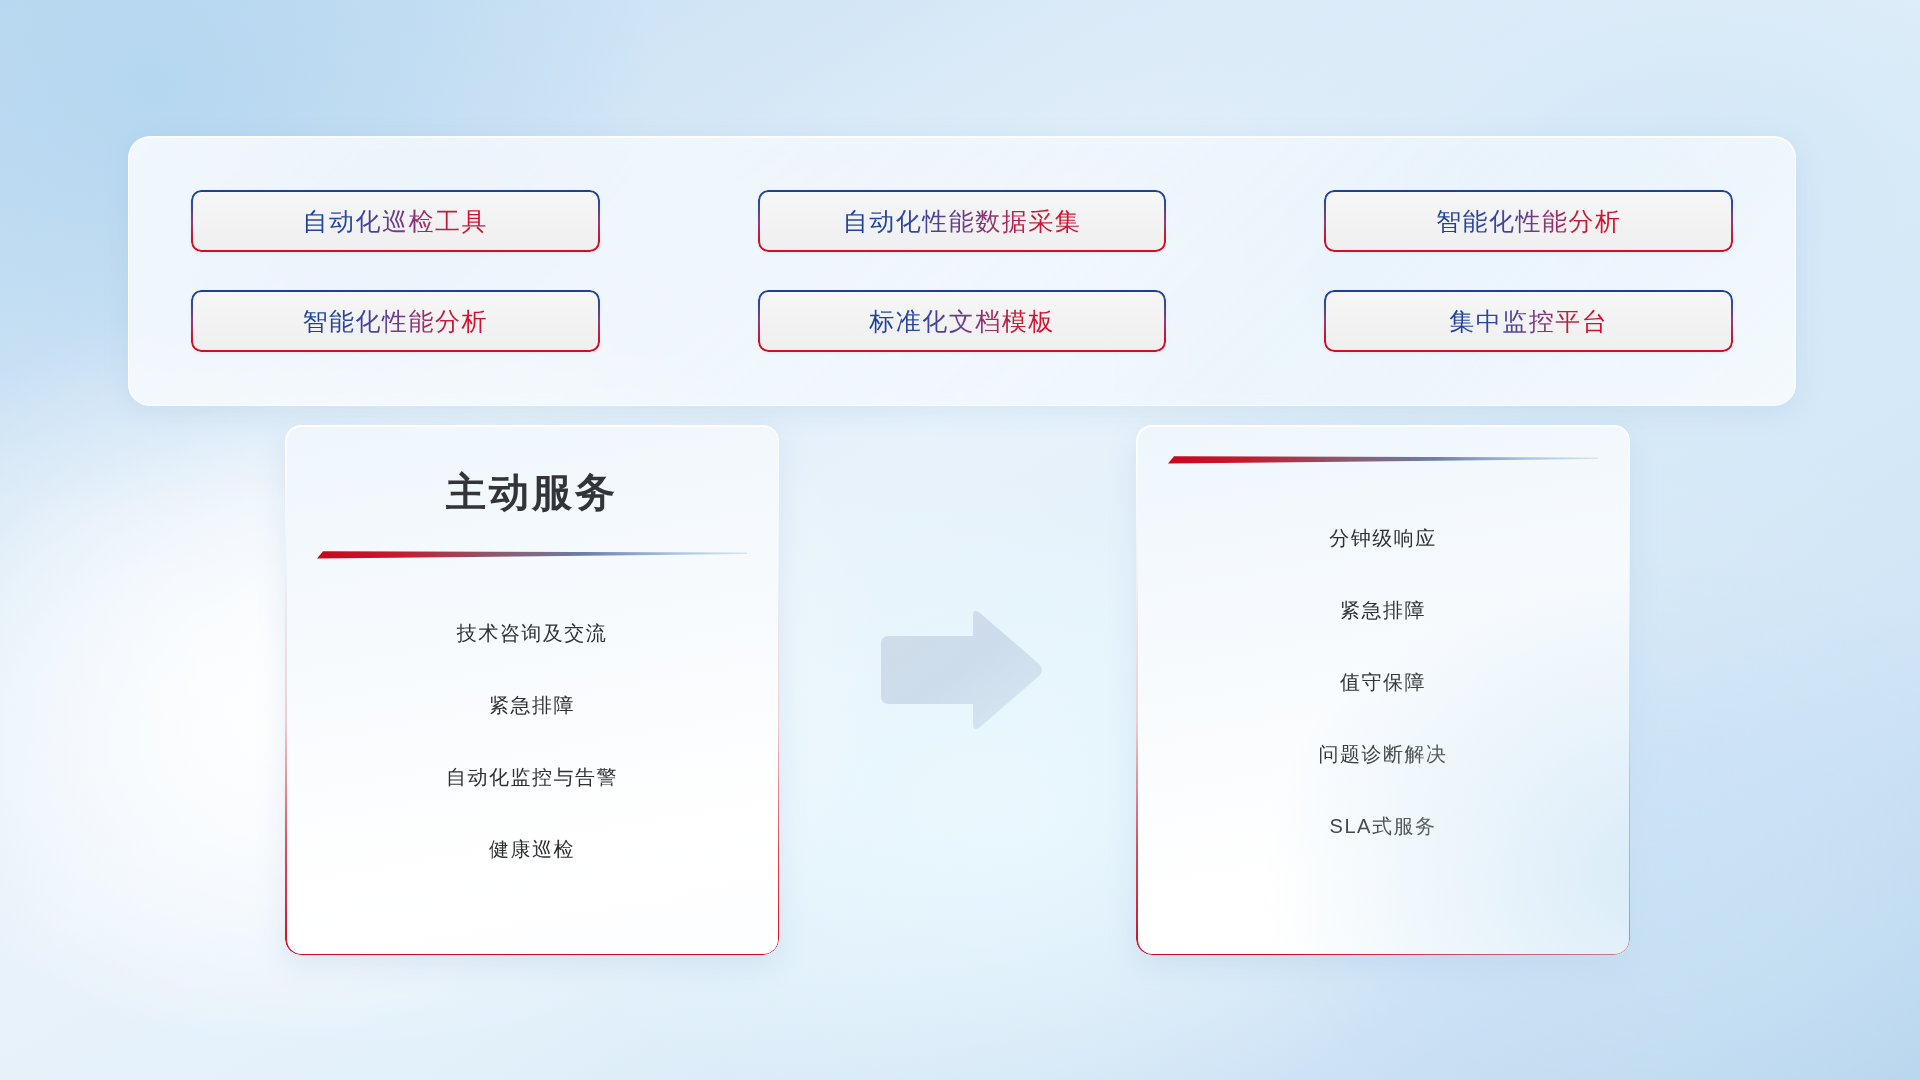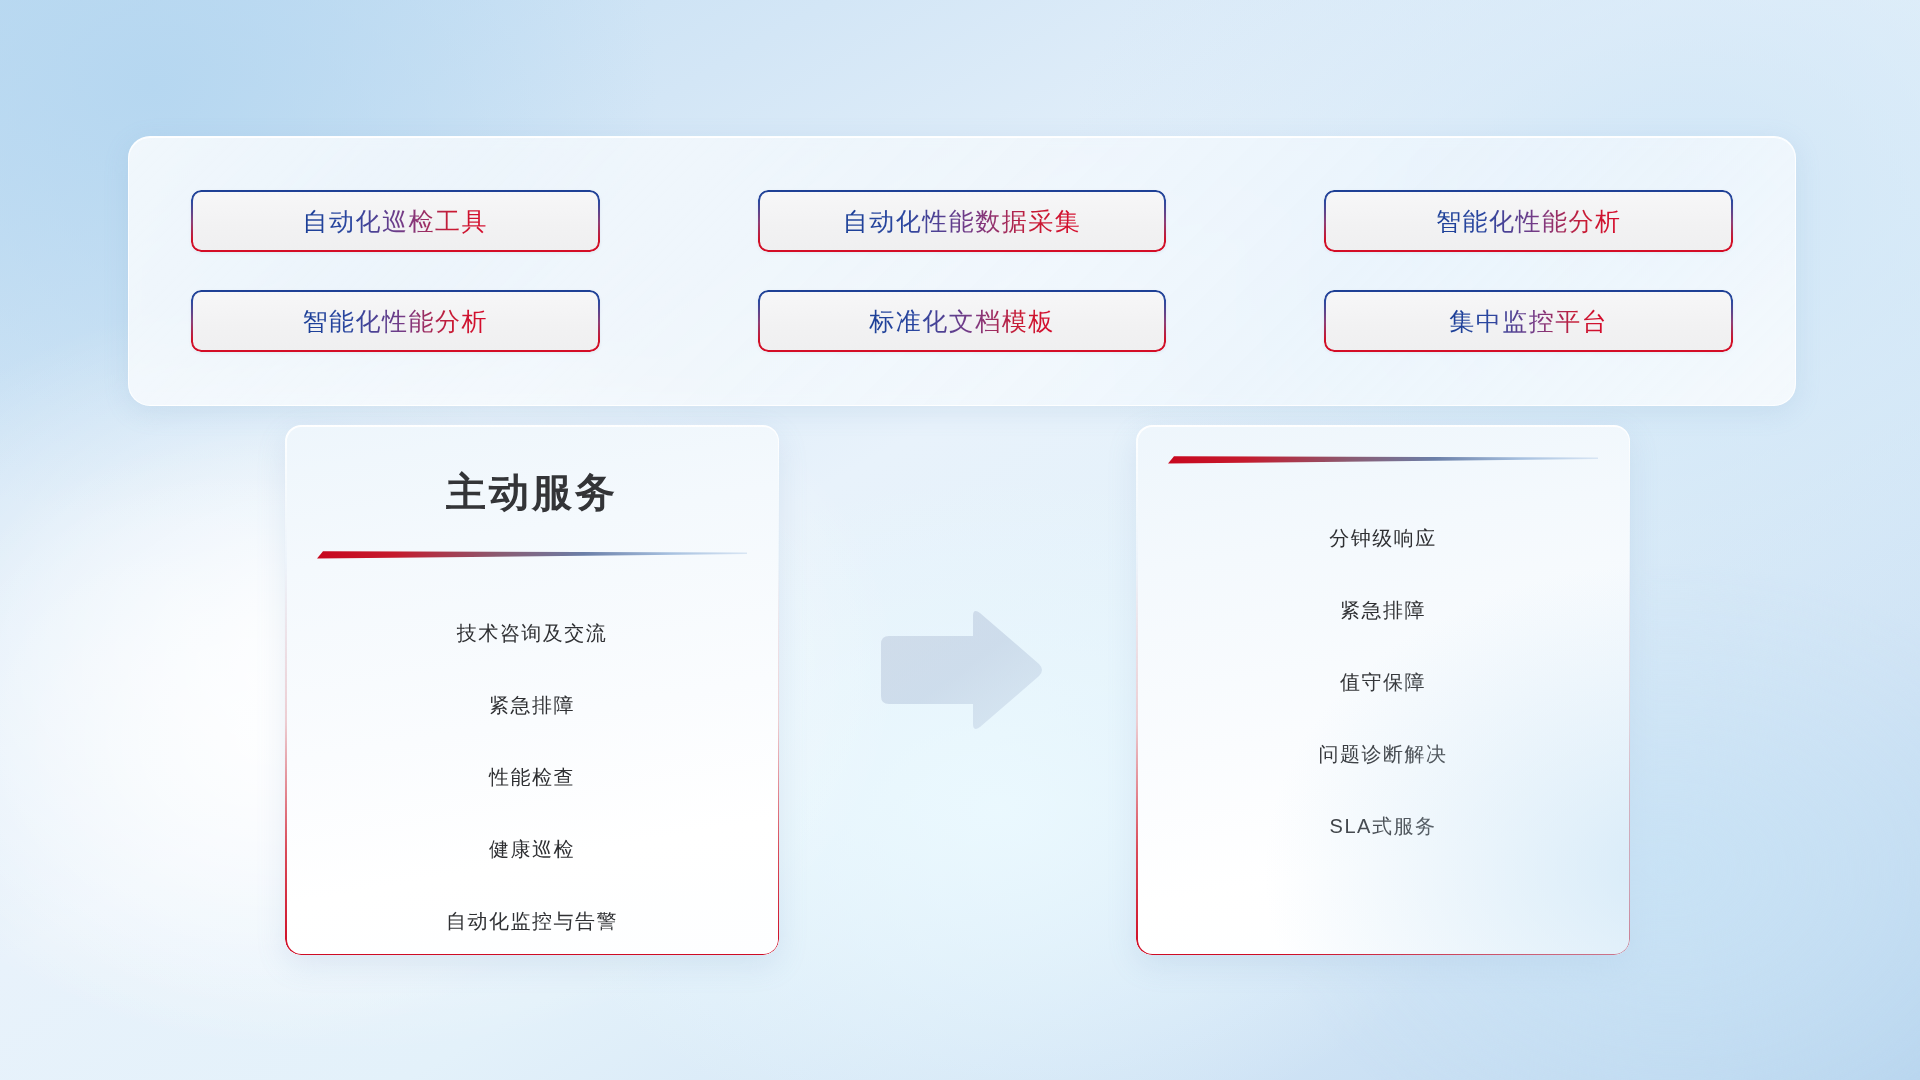--- a/index.html
+++ b/index.html
@@ -231,23 +231,22 @@
             <stop offset="100%" stop-color="#d9e6f4"></stop>
           </linearGradient>
         </defs>
         <path d="M0 8.6 L6 1.2 L430 2.4 L430 4.0 Z" fill="url(#divGradL)"></path>
       </svg>
     </div>
 
     <div class="card-list">
       <div class="card-list-item">技术咨询及交流</div>
       <div class="card-list-item">紧急排障</div>
-      <div class="card-list-item">性能检查</div>
+      <div class="card-list-item">自动化监控与告警</div>
       <div class="card-list-item">健康巡检</div>
-      <div class="card-list-item">自动化监控与告警</div>
     </div>
   </div>
 
   <div class="center-arrow">
     <svg width="170" height="125" viewBox="0 0 170 125" xmlns="http://www.w3.org/2000/svg">
       <defs>
         <linearGradient id="arrowGrad" x1="0" y1="0" x2="1" y2="1">
           <stop offset="0%" stop-color="#c6d2e2" stop-opacity="0.70"></stop>
           <stop offset="50%" stop-color="#bdcde1" stop-opacity="0.62"></stop>
           <stop offset="100%" stop-color="#c9daea" stop-opacity="0.55"></stop>

